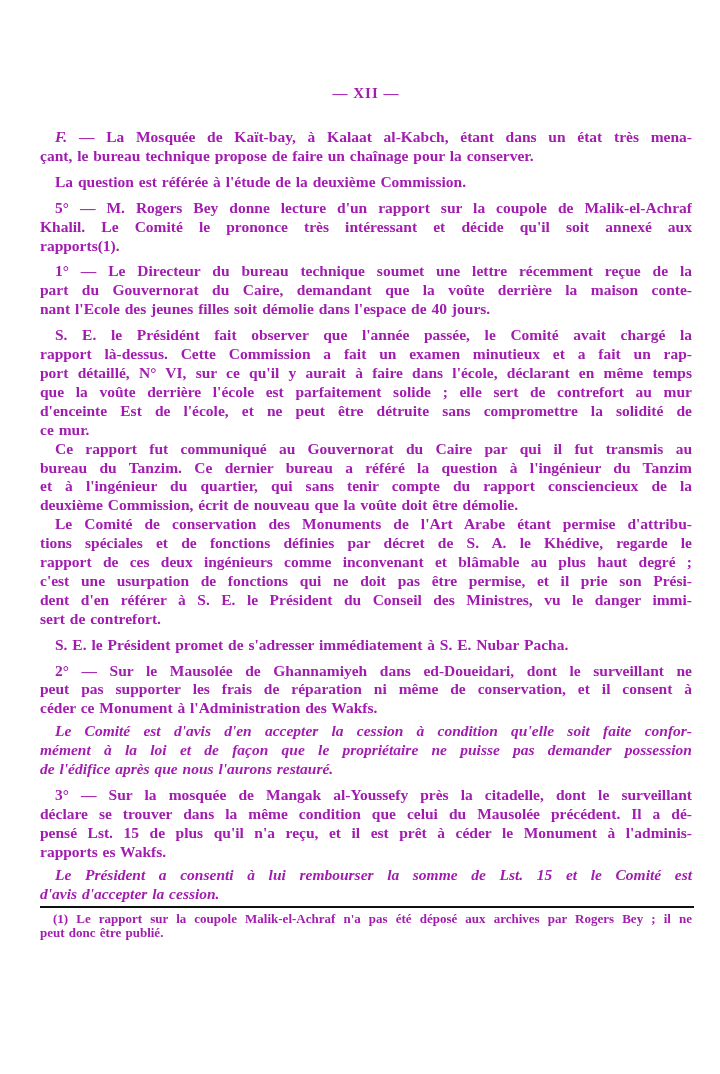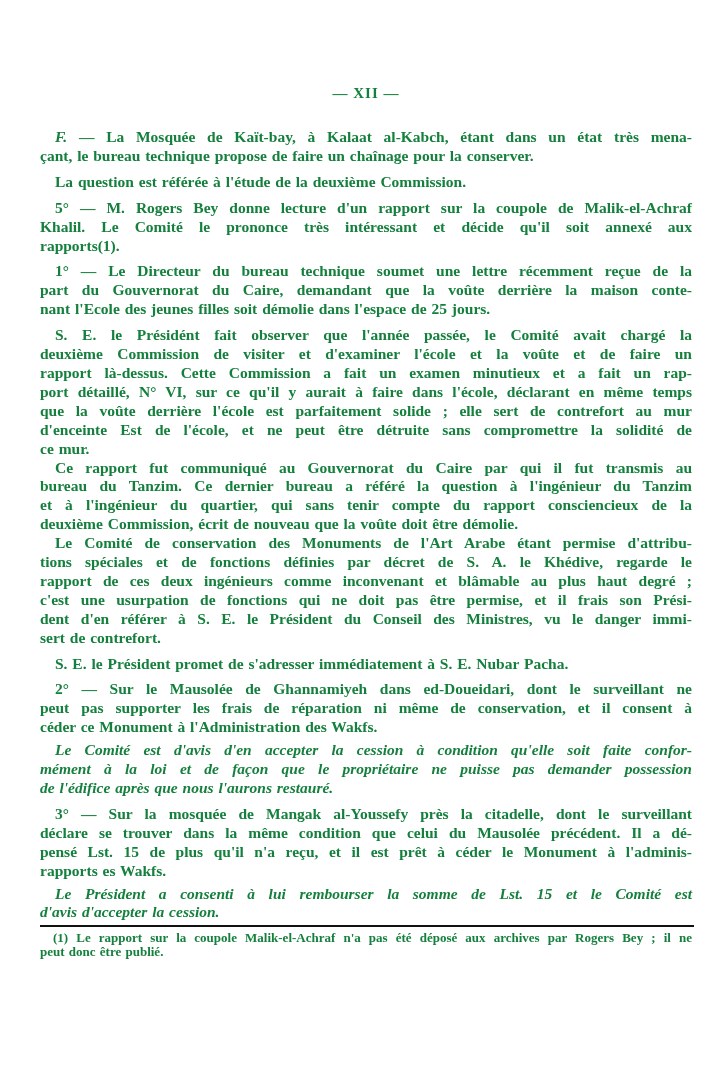--- a/index.html
+++ b/index.html
@@ -8,21 +8,21 @@
     background: #e9e9e9;
   }
   .page {
     position: relative;
     width: 720px;
     height: 1074px;
     background: #ffffff;
     overflow: hidden;
     font-family: "Liberation Serif", serif;
     font-weight: 700;
-    color: #15803d;
+    color: #a21caf;
     box-sizing: border-box;
     padding-top: 84px;
   }
   .page-heading {
     text-align: center;
     font-size: 15px;
     line-height: 18px;
     letter-spacing: 1px;
     width: 652px;
     margin-left: 40px;
@@ -90,42 +90,41 @@
         <div class="line first last">La question est référée à l'étude de la deuxième Commission.</div>
       </div>
       <div class="para gap-lg">
         <div class="line first">5° — M. Rogers Bey donne lecture d'un rapport sur la coupole de Malik-el-Achraf</div>
         <div class="line">Khalil. Le Comité le prononce très intéressant et décide qu'il soit annexé aux</div>
         <div class="line last">rapports(1).</div>
       </div>
       <div class="para gap-lg">
         <div class="line first">1° — Le Directeur du bureau technique soumet une lettre récemment reçue de la</div>
         <div class="line">part du Gouvernorat du Caire, demandant que la voûte derrière la maison conte-</div>
-        <div class="line last">nant l'Ecole des jeunes filles soit démolie dans l'espace de 25 jours.</div>
+        <div class="line last">nant l'Ecole des jeunes filles soit démolie dans l'espace de 40 jours.</div>
       </div>
       <div class="para gap-lg">
         <div class="line first">S. E. le Présidént fait observer que l'année passée, le Comité avait chargé la</div>
-        <div class="line">deuxième Commission de visiter et d'examiner l'école et la voûte et de faire un</div>
         <div class="line">rapport là-dessus. Cette Commission a fait un examen minutieux et a fait un rap-</div>
         <div class="line">port détaillé, N° VI, sur ce qu'il y aurait à faire dans l'école, déclarant en même temps</div>
         <div class="line">que la voûte derrière l'école est parfaitement solide ; elle sert de contrefort au mur</div>
         <div class="line">d'enceinte Est de l'école, et ne peut être détruite sans compromettre la solidité de</div>
         <div class="line last">ce mur.</div>
       </div>
       <div class="para">
         <div class="line first">Ce rapport fut communiqué au Gouvernorat du Caire par qui il fut transmis au</div>
         <div class="line">bureau du Tanzim. Ce dernier bureau a référé la question à l'ingénieur du Tanzim</div>
         <div class="line">et à l'ingénieur du quartier, qui sans tenir compte du rapport consciencieux de la</div>
         <div class="line last">deuxième Commission, écrit de nouveau que la voûte doit être démolie.</div>
       </div>
       <div class="para">
         <div class="line first">Le Comité de conservation des Monuments de l'Art Arabe étant permise d'attribu-</div>
         <div class="line">tions spéciales et de fonctions définies par décret de S. A. le Khédive, regarde le</div>
         <div class="line">rapport de ces deux ingénieurs comme inconvenant et blâmable au plus haut degré ;</div>
-        <div class="line">c'est une usurpation de fonctions qui ne doit pas être permise, et il frais son Prési-</div>
+        <div class="line">c'est une usurpation de fonctions qui ne doit pas être permise, et il prie son Prési-</div>
         <div class="line">dent d'en référer à S. E. le Président du Conseil des Ministres, vu le danger immi-</div>
         <div class="line last">sert de contrefort.</div>
       </div>
       <div class="para gap-lg">
         <div class="line first last">S. E. le Président promet de s'adresser immédiatement à S. E. Nubar Pacha.</div>
       </div>
       <div class="para gap-lg">
         <div class="line first">2° — Sur le Mausolée de Ghannamiyeh dans ed-Doueidari, dont le surveillant ne</div>
         <div class="line">peut pas supporter les frais de réparation ni même de conservation, et il consent à</div>
         <div class="line last">céder ce Monument à l'Administration des Wakfs.</div>

